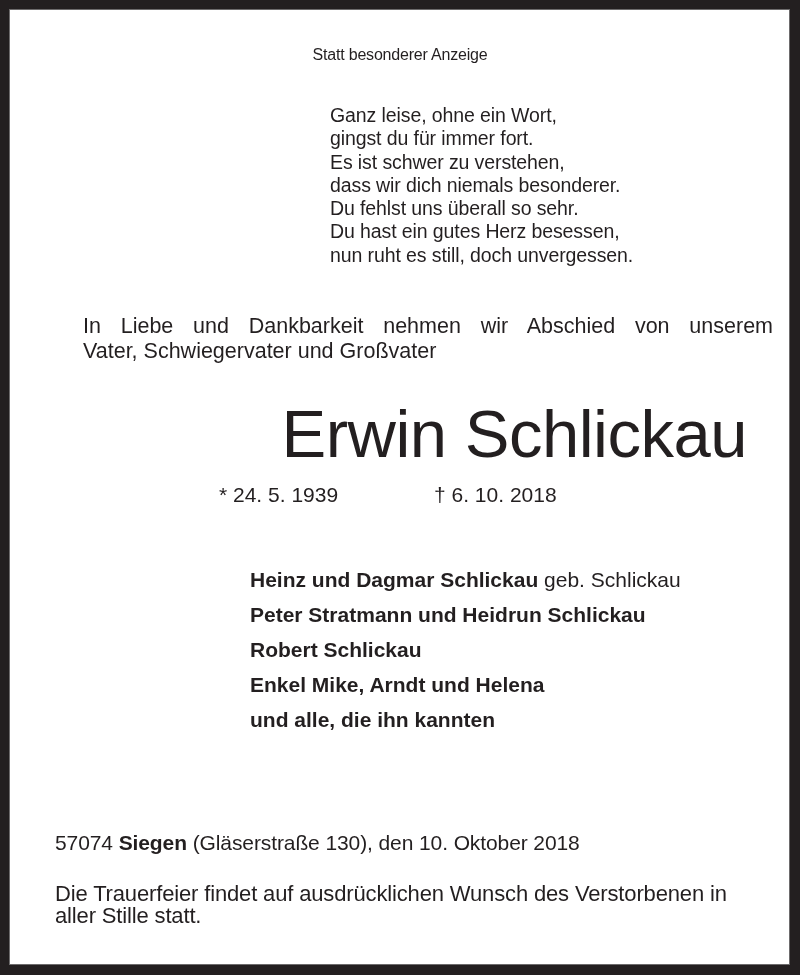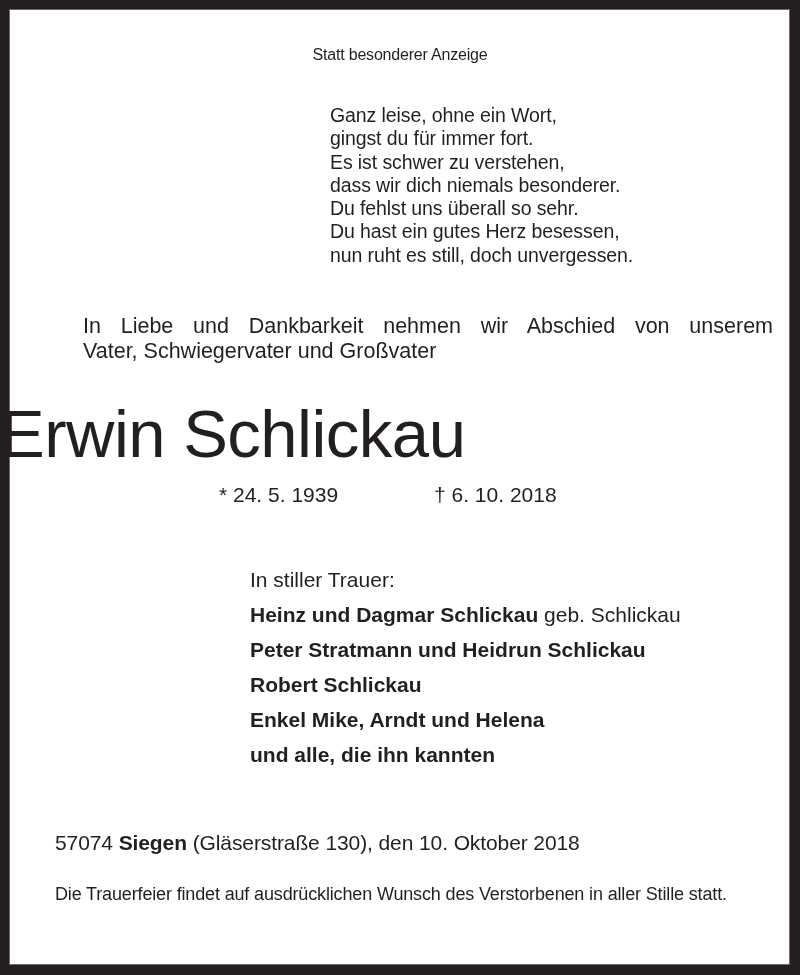--- a/index.html
+++ b/index.html
@@ -56,21 +56,21 @@
     .intro .l1 {
       display: block;
       text-align: justify;
       text-align-last: justify;
       word-spacing: 1px;
     }
     .intro .l2 { display: block; }
 
     .name {
       left: 0; width: 747px; top: 394px;
-      text-align: left;
+      text-align: right;
       font-size: 67px;
       line-height: 80px;
       letter-spacing: -0.5px;
     }
     .birth {
       left: 219px; top: 482px;
       font-size: 21px;
       line-height: 26px;
     }
     .death {
@@ -91,21 +91,21 @@
       left: 55px; top: 830px;
       font-size: 21px;
       line-height: 26px;
       letter-spacing: -0.1px;
     }
     .place b { font-weight: bold; }
 
     .note {
       left: 55px; top: 883px;
       width: 700px;
-      font-size: 18px;
+      font-size: 22px;
       line-height: 22px;
       white-space: normal;
       letter-spacing: -0.15px;
     }
   </style>
 </head>
 <body>
 
 <div class="frame"></div>
 <div class="paper"></div>
@@ -126,21 +126,20 @@
   <span class="l1">In Liebe und Dankbarkeit nehmen wir Abschied von unserem</span>
   <span class="l2">Vater, Schwiegervater und Großvater</span>
 </div>
 
 <div class="abs name">Erwin Schlickau</div>
 
 <div class="abs birth">* 24. 5. 1939</div>
 <div class="abs death">† 6. 10. 2018</div>
 
 <div class="abs mourners">
-  <div class="row">In stiller Trauer:</div>
   <div class="row">
     <b>Heinz und Dagmar Schlickau</b><span> geb. Schlickau</span>
   </div>
   <div class="row">
     <b>Peter Stratmann und Heidrun Schlickau</b>
   </div>
   <div class="row">
     <b>Robert Schlickau</b>
   </div>
   <div class="row">

